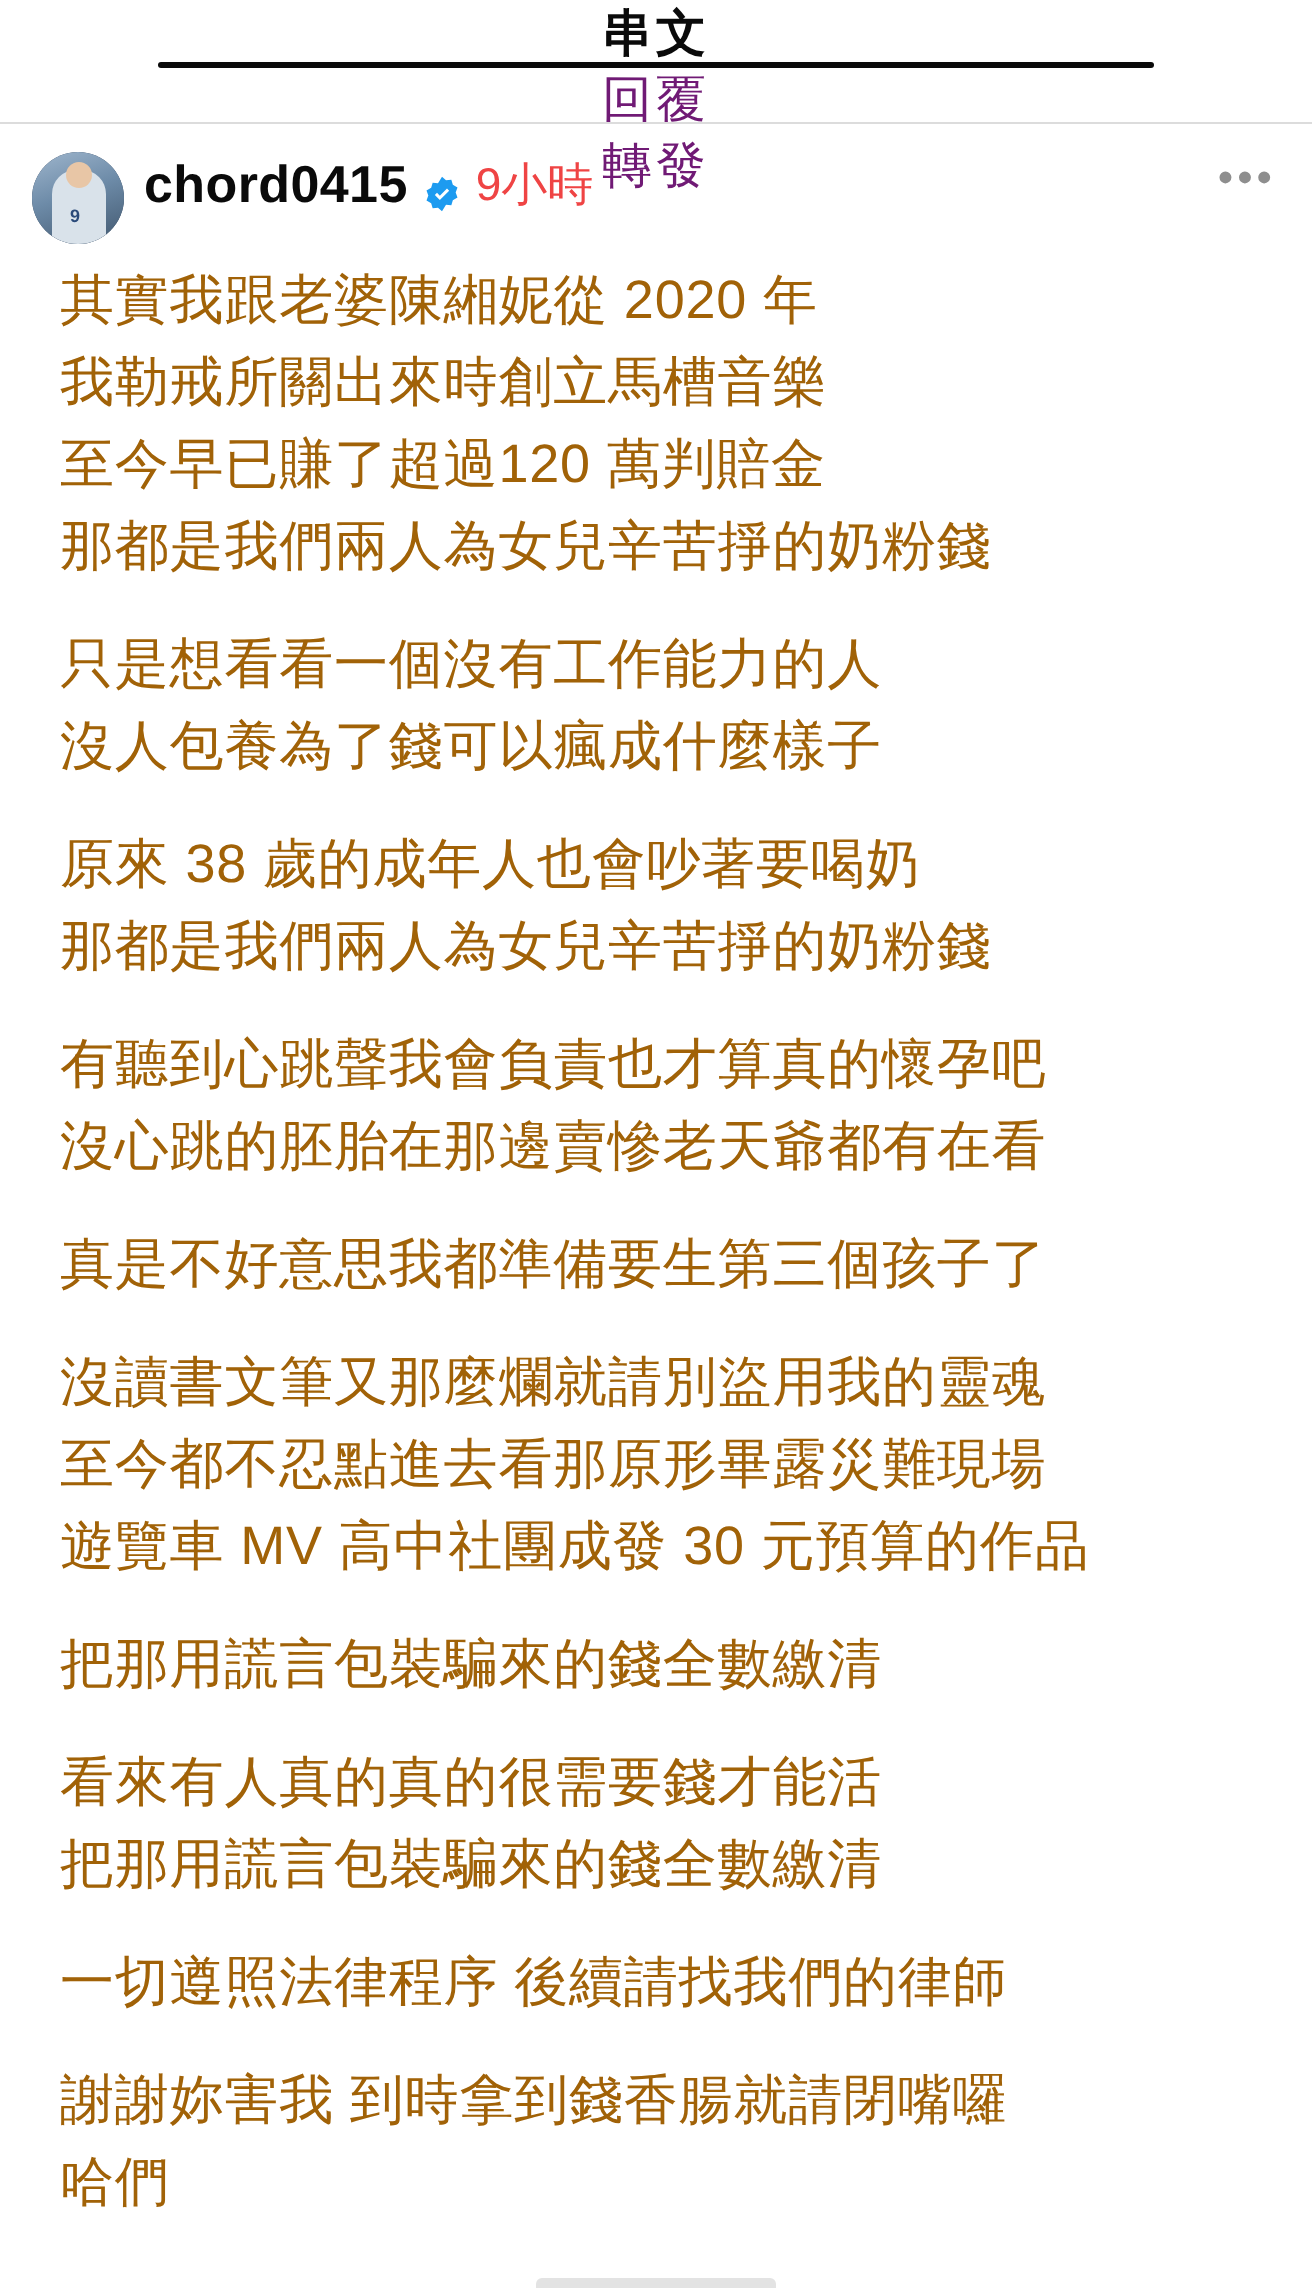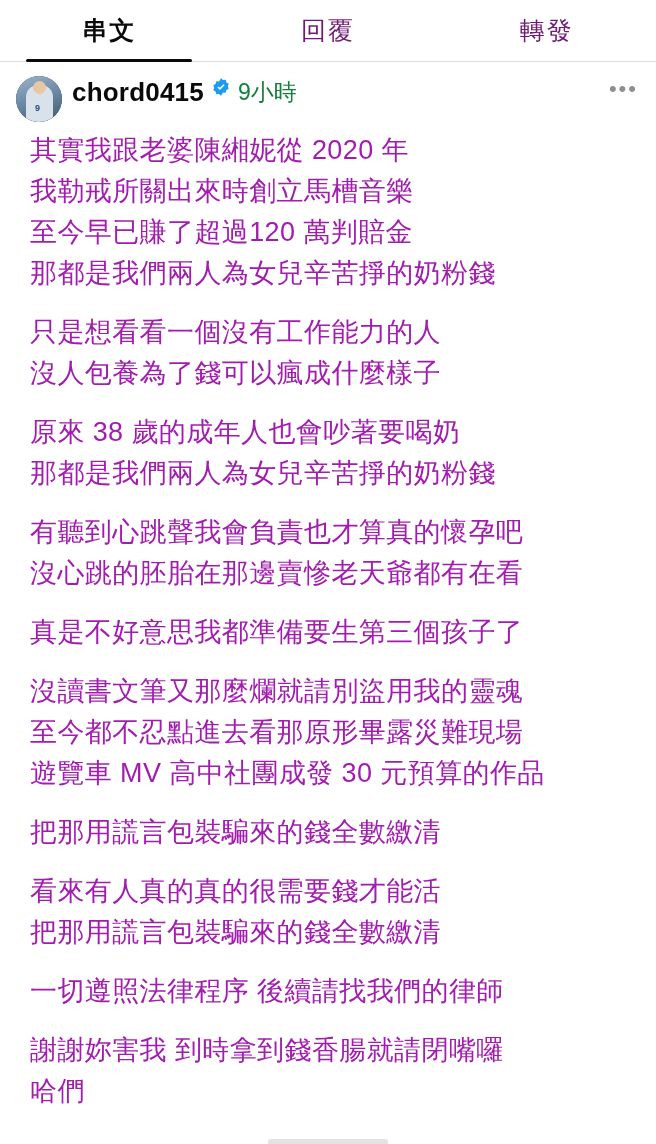--- a/index.html
+++ b/index.html
@@ -17,20 +17,21 @@
     position: relative;
   }
 
   
   .tabbar {
     display: flex;
     align-items: stretch;
     height: 62px;
     background: #ffffff;
     border-bottom: 1px solid #dcdcdc;
+    flex-direction: column;
   }
   .tab {
     flex: 1 1 0;
     display: flex;
     align-items: center;
     justify-content: center;
     font-size: 25px;
     letter-spacing: 2px;
     color: #701a75;
     position: relative;
@@ -97,42 +98,42 @@
   .avatar .num {
     position: absolute;
     left: 19px;
     top: 27px;
     font-size: 9px;
     color: #2a4a7a;
     font-weight: bold;
   }
   .head-txt {
     display: flex;
-    align-items: flex-start;
+    align-items: flex-end;
     gap: 7px;
     flex: 1 1 auto;
     min-width: 0;
     padding-top: 1px;
   }
   .username {
     font-size: 26px;
     font-weight: bold;
     color: #0a0a0a;
     letter-spacing: 0.2px;
     line-height: 30px;
   }
   .verified {
     width: 20px;
     height: 20px;
     flex: 0 0 20px;
     display: block;
   }
   .timestamp {
     font-size: 23px;
-    color: #15803d;
+    color: #ef4444;
     line-height: 30px;
   }
   .more-btn {
     margin-left: auto;
     color: #8e8e8e;
     font-size: 22px;
     letter-spacing: 2px;
     line-height: 26px;
     padding: 0 2px;
     cursor: pointer;
@@ -143,21 +144,21 @@
   .post-body {
     padding: 8px 14px 0 14px;
   }
   .para {
     margin: 0 0 18px 0;
   }
   .para:last-child { margin-bottom: 0; }
   .line {
     font-size: 27px;
     line-height: 41px;
-    color: #a21caf;
+    color: #a16207;
     letter-spacing: 0.4px;
     white-space: pre-wrap;
     word-break: break-word;
   }
 
   
   .bottom-edge {
     position: absolute;
     left: 0;
     right: 0;

